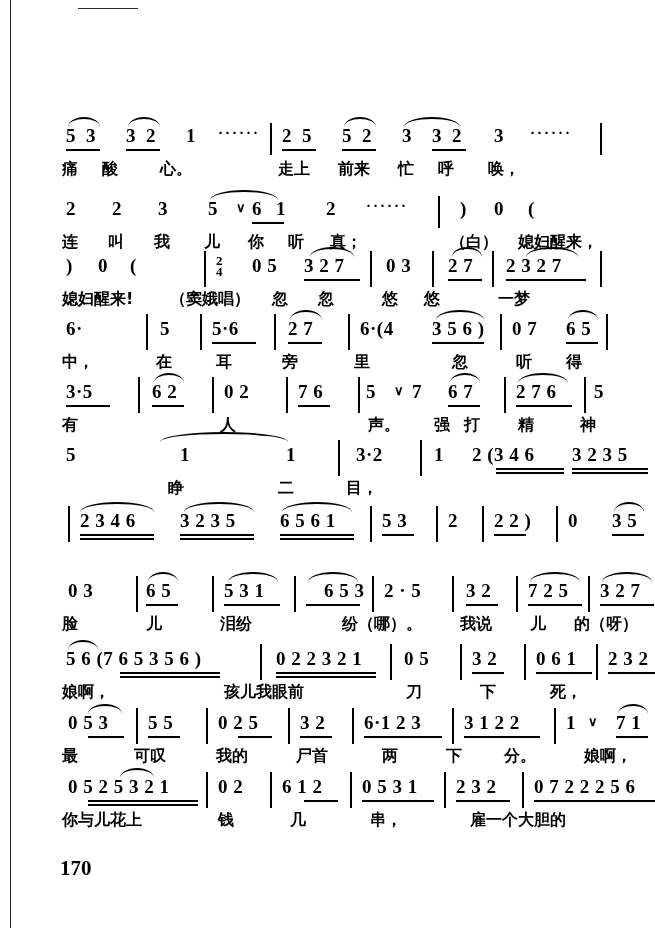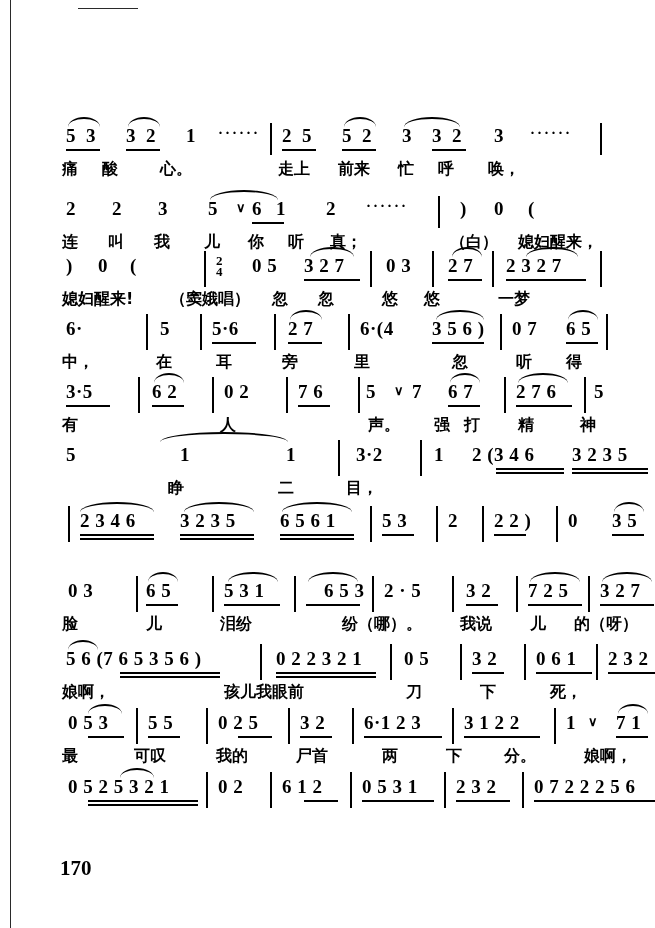--- a/index.html
+++ b/index.html
@@ -487,18 +487,25 @@
       <span class="beam" style="left:302px;top:24px;width:72px;"></span>
       <span class="beam" style="left:396px;top:24px;width:54px;"></span>
       <span class="beam" style="left:474px;top:24px;width:124px;"></span>
       <span class="tie" style="left:60px;top:-8px;width:34px;"></span>
       <span class="barline" style="left:146px;top:-4px;height:36px;"></span>
       <span class="barline" style="left:210px;top:-4px;height:36px;"></span>
       <span class="barline" style="left:290px;top:-4px;height:36px;"></span>
       <span class="barline" style="left:384px;top:-4px;height:36px;"></span>
       <span class="barline" style="left:462px;top:-4px;height:36px;"></span>
     </div>
+    <div class="lyricline">
+      <span style="left:2px;">你与儿花上</span>
+      <span style="left:158px;">钱</span>
+      <span style="left:230px;">几</span>
+      <span style="left:310px;">串，</span>
+      <span style="left:410px;">雇一个大胆的</span>
+    </div>
   </div>
 
   <div class="pagenum">170</div>
 
 
 </div>
 
 </body></html>

